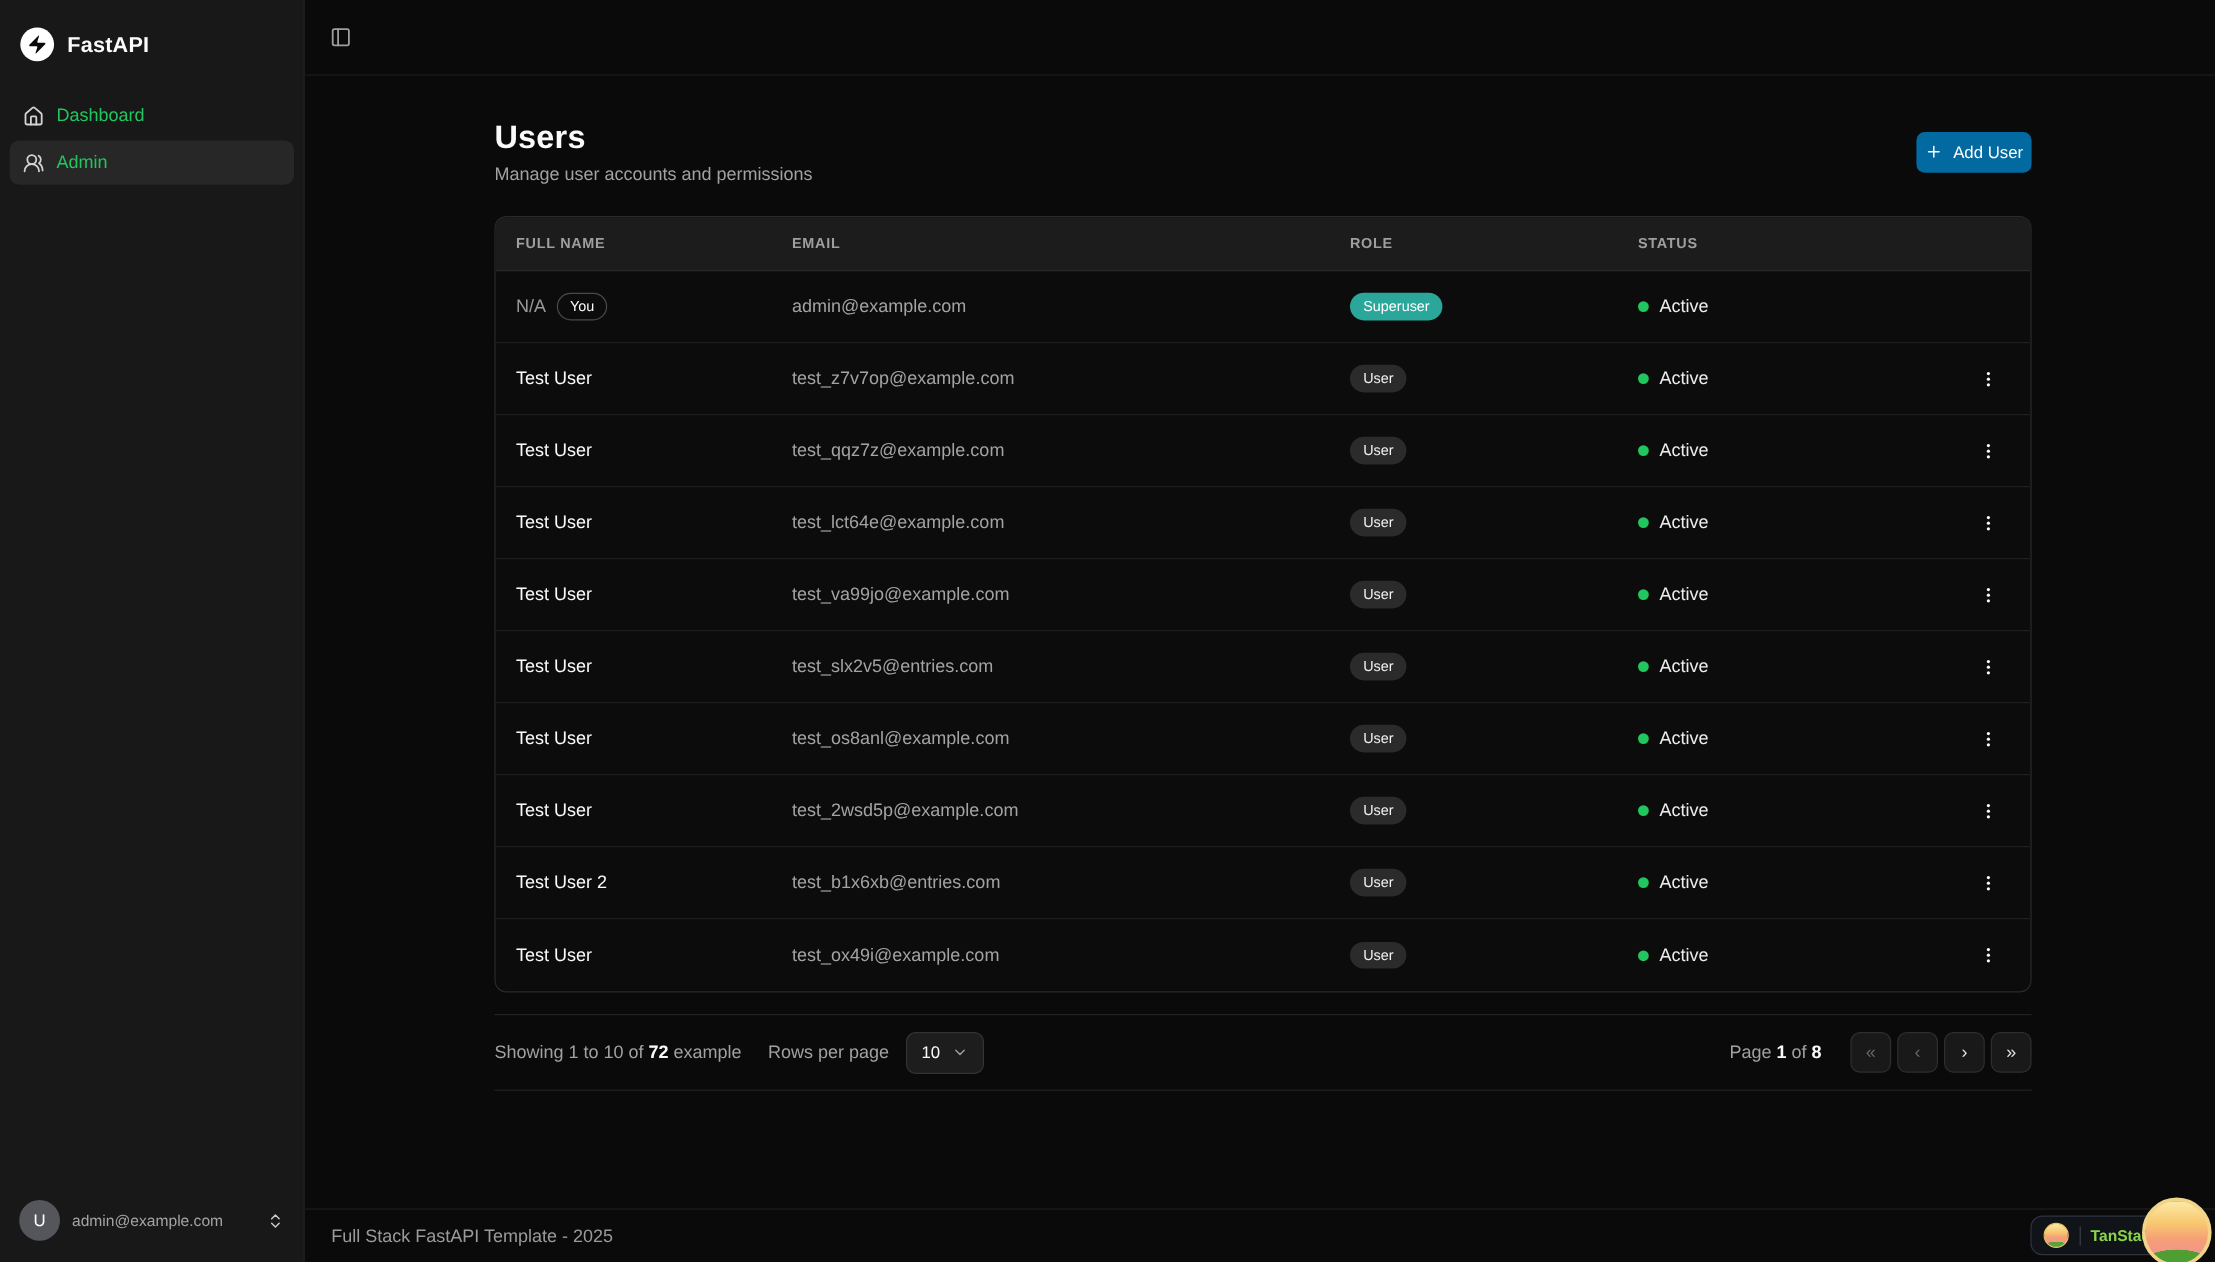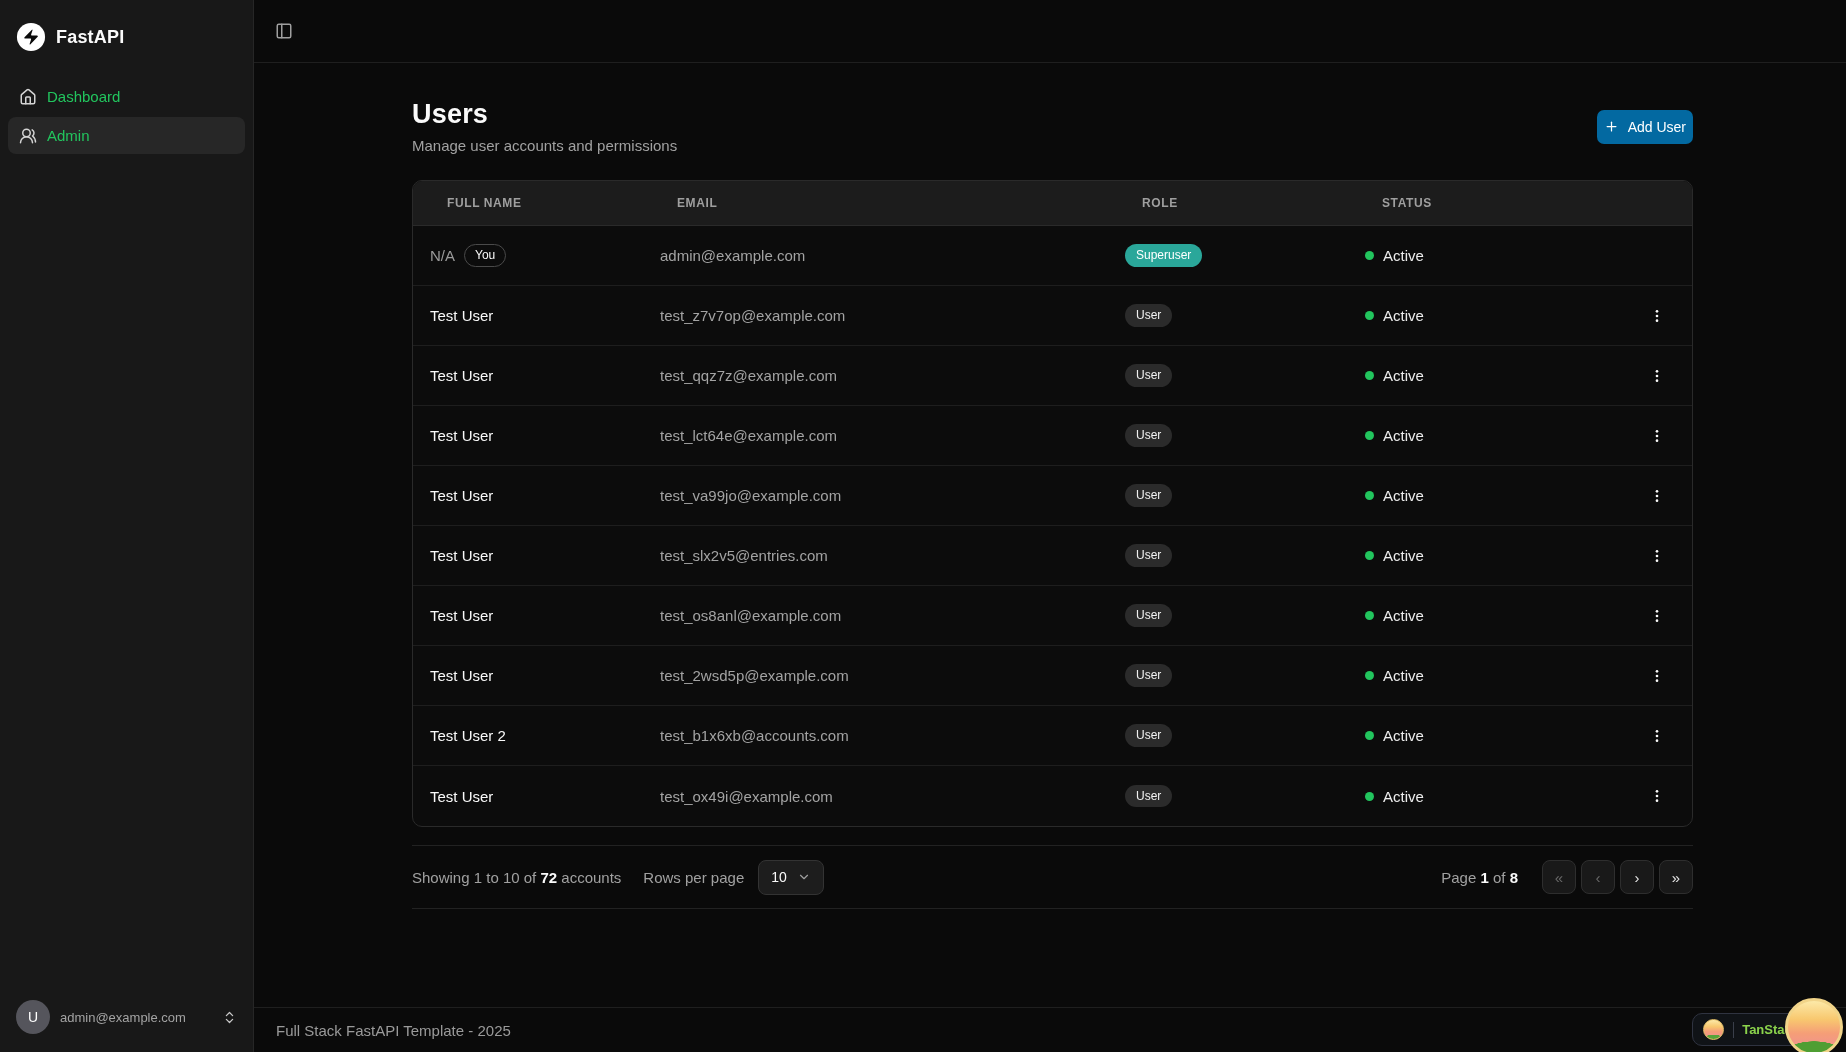--- a/index.html
+++ b/index.html
@@ -35,21 +35,21 @@
   .page-title { font-size:27px; font-weight:700; letter-spacing:0.2px; }
   .page-subtitle { font-size:15px; color:#a1a1a1; margin-top:7px; }
   .add-user-btn { display:flex; align-items:center; gap:9px; background:#0369a1; color:#fff; border:none;
                   border-radius:7px; height:34px; padding:0 7px; font-size:14px; font-weight:500;
                   font-family:inherit; cursor:pointer; }
 
   
   .table-card { border:1px solid #2a2a2a; border-radius:10px; overflow:hidden; background:#0c0c0c; }
   .trow { display:grid; grid-template-columns:247px 465px 240px 255px 73px; align-items:center; }
   .thead { height:45px; background:#1c1c1c; border-bottom:1px solid #2a2a2a; }
-  .th { font-size:12px; font-weight:600; color:#9f9f9f; letter-spacing:0.6px; text-transform:uppercase;margin-left:17px; }
+  .th { font-size:12px; font-weight:600; color:#9f9f9f; letter-spacing:0.6px; text-transform:uppercase; }
   .th:first-child, .td:first-child { padding-left:17px; }
   .tbody .trow { height:60px; border-bottom:1px solid #1e1e1e; }
   .tbody .trow:last-child { border-bottom:none; }
   .td { font-size:15px; }
   .cell-name { color:#fafafa; font-weight:500; display:flex; align-items:center; gap:9px; }
   .cell-name.na { color:#9a9a9a; font-weight:400; }
   .you-badge { border:1px solid #4a4a4a; color:#fafafa; border-radius:999px; font-size:12px;
                font-weight:500; padding:3px 10px; line-height:1.2; }
   .cell-email { color:#a3a3a3; }
   .role-badge { display:inline-block; border-radius:999px; font-size:12px; font-weight:500;
@@ -384,21 +384,21 @@
         </span>
       </button>
     </div>
   </div>
 
   <div class="trow">
     <div class="td cell-name">
       <span>Test User 2</span>
 
     </div>
-    <div class="td cell-email">test_b1x6xb@accounts.com</div>
+    <div class="td cell-email">test_b1x6xb@entries.com</div>
     <div class="td">
       <span class="role-badge gray">User</span>
     </div>
     <div class="td cell-status">
       <span class="status-dot"></span>
       <span>Active</span>
     </div>
     <div class="td cell-actions">
       <button class="kebab-btn">
         <span>
@@ -438,21 +438,21 @@
     </div>
   </div>
 </div>
       </div>
 
       <div class="pagination-bar">
         <div class="pag-left">
           <div class="showing">
             <span>Showing 1 to 10 of</span>
             <b>72</b>
-            <span>accounts</span>
+            <span>example</span>
           </div>
           <div class="rpp">
             <span>Rows per page</span>
             <div class="rpp-select">
               <span>10</span>
               <span>
                 <svg width="14" height="14" viewBox="0 0 24 24" fill="none" stroke="#9f9f9f" stroke-width="2" stroke-linecap="round" stroke-linejoin="round">
                     <path d="m6 9 6 6 6-6"></path>
                   </svg>
               </span>

